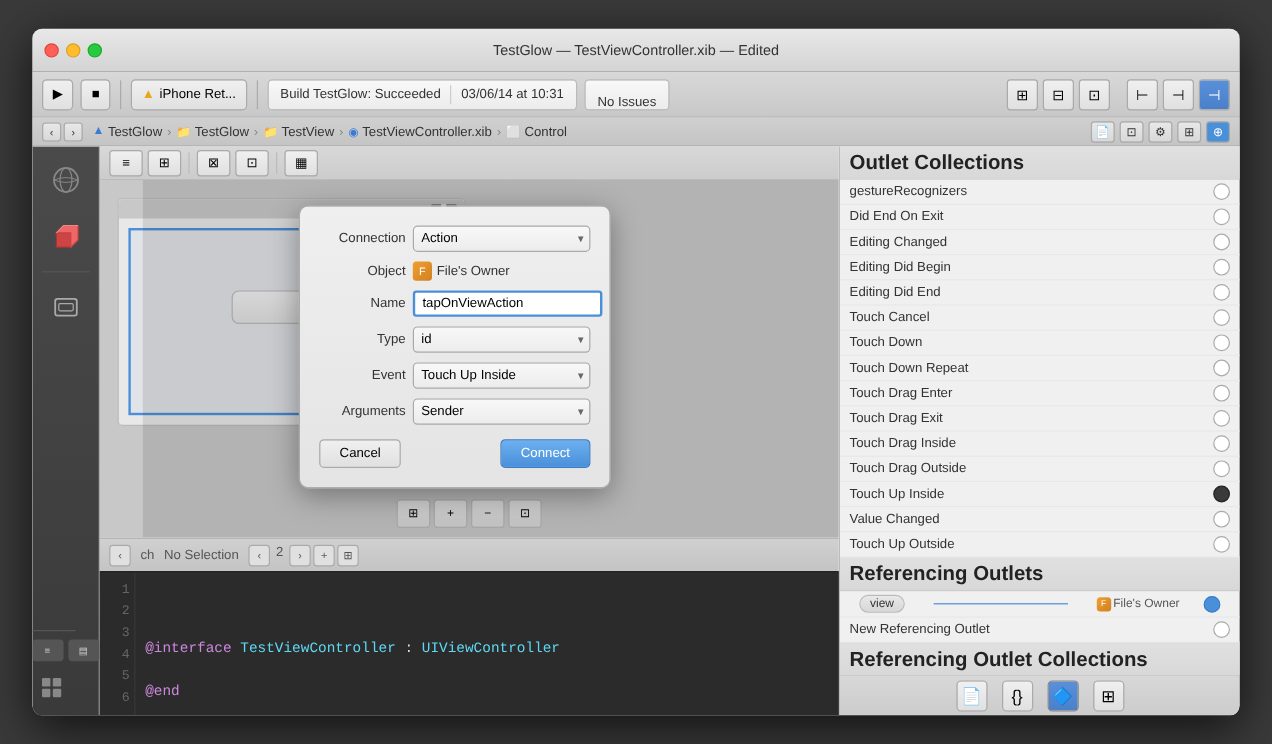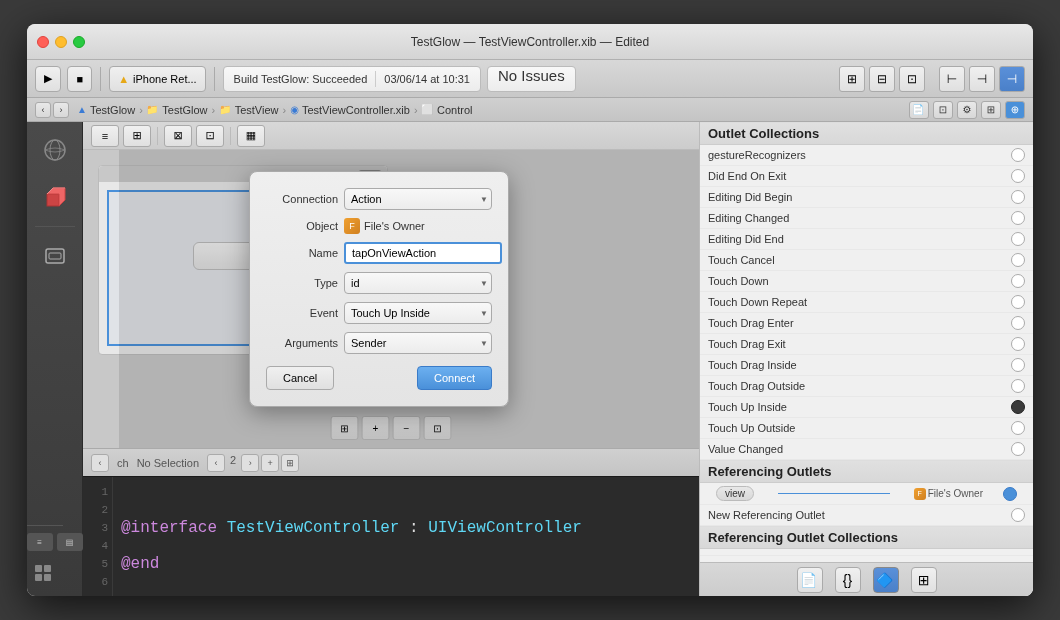--- a/index.html
+++ b/index.html
@@ -89,22 +89,22 @@
       color: #333;
     }
     .build-status-sep { width: 1px; height: 16px; background: #ccc; }
     .no-issues {
       background: linear-gradient(to bottom, #f8f8f8, #ececec);
       border: 1px solid #bbb;
       border-radius: 4px;
       height: 26px;
       padding: 0 10px;
       display: flex;
-      align-items: flex-start;
-      font-size: 15px;
+      align-items: flex-end;
+      font-size: 11px;
       color: #333;
     }
     .toolbar-right {
       margin-left: auto;
       display: flex;
       gap: 4px;
     }
     .editor-btn {
       width: 26px;
       height: 26px;
@@ -275,23 +275,23 @@
       align-items: flex-end;
     }
     .line-num {
       font-size: 11px;
       color: #666;
       line-height: 18px;
       font-family: "Courier New", monospace;
     }
     .code-content {
       flex: 1;
-      padding: 6px 8px;
+      padding: 18px 8px;
       font-family: "Courier New", monospace;
-      font-size: 16px;
+      font-size: 12px;
       line-height: 18px;
       color: #ccc;
       background: #2b2b2b;
     }
     .code-class { color: #5fd8f5; }
     .code-text { color: #dddddd; }
     .code-directive { color: #cc88dd; }
     
     .right-panel {
       width: 334px;
@@ -305,21 +305,21 @@
       flex: 1;
       overflow-y: auto;
       font-size: 11px;
     }
     .rp-section-header {
       background: linear-gradient(to bottom, #e0e0e0, #d8d8d8);
       border-bottom: 1px solid #ccc;
       border-top: 1px solid #ddd;
       padding: 3px 8px;
       font-weight: 600;
-      font-size: 13px;
+      font-size: 17px;
       color: #222;
     }
     .rp-item {
       display: flex;
       align-items: center;
       padding: 3px 8px;
       border-bottom: 1px solid #e8e8e8;
       gap: 4px;
     }
     .rp-item-label {
@@ -799,25 +799,25 @@
         <div class="rp-item">
           <span class="rp-item-label">gestureRecognizers</span>
           <div class="rp-circle"></div>
         </div>
 
         <div class="rp-item">
           <span class="rp-item-label">Did End On Exit</span>
           <div class="rp-circle"></div>
         </div>
         <div class="rp-item">
+          <span class="rp-item-label">Editing Changed</span>
+          <div class="rp-circle"></div>
+        </div>
+        <div class="rp-item">
           <span class="rp-item-label">Editing Did Begin</span>
-          <div class="rp-circle"></div>
-        </div>
-        <div class="rp-item">
-          <span class="rp-item-label">Editing Changed</span>
           <div class="rp-circle"></div>
         </div>
         <div class="rp-item">
           <span class="rp-item-label">Editing Did End</span>
           <div class="rp-circle"></div>
         </div>
         <div class="rp-item">
           <span class="rp-item-label">Touch Cancel</span>
           <div class="rp-circle"></div>
         </div>
@@ -843,25 +843,25 @@
         </div>
         <div class="rp-item">
           <span class="rp-item-label">Touch Drag Outside</span>
           <div class="rp-circle"></div>
         </div>
         <div class="rp-item">
           <span class="rp-item-label">Touch Up Inside</span>
           <div class="rp-circle filled-dark"></div>
         </div>
         <div class="rp-item">
+          <span class="rp-item-label">Value Changed</span>
+          <div class="rp-circle"></div>
+        </div>
+        <div class="rp-item">
           <span class="rp-item-label">Touch Up Outside</span>
-          <div class="rp-circle"></div>
-        </div>
-        <div class="rp-item">
-          <span class="rp-item-label">Value Changed</span>
           <div class="rp-circle"></div>
         </div>
 
         <div class="rp-section-header">Referencing Outlets</div>
         <div class="outlet-row">
           <div class="outlet-pill">view</div>
           <div style="flex:1;height:1px;background:#4a90d9;margin:0 4px;"></div>
           <div class="outlet-owner">
             <div class="file-owner-icon" style="width:12px;height:12px;font-size:7px;">F</div>
             <span>File's Owner</span>

